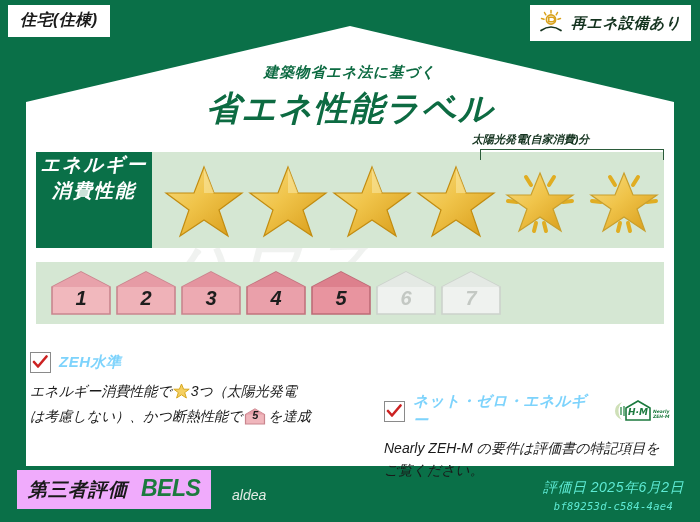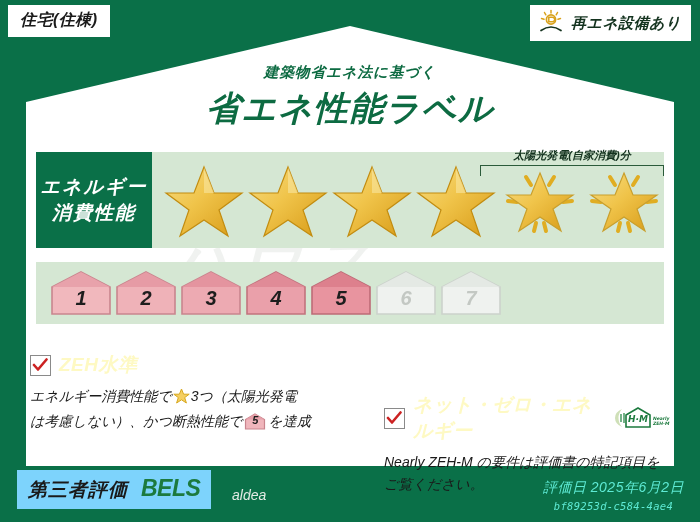--- a/index.html
+++ b/index.html
@@ -48,38 +48,38 @@
     font-size:60px;font-weight:bold;color:rgba(130,150,130,.12);
     letter-spacing:10px;z-index:2;pointer-events:none;
     font-family:"DejaVu Sans",sans-serif;
   }
   
   .row{position:absolute;display:flex;align-items:stretch;z-index:3;}
   .row-energy{left:36px;top:152px;width:628px;height:96px;}
   .row-insul{left:36px;top:262px;width:628px;height:62px;}
   .row-key{
     background:#0a7048;color:#ffffff;
-    display:flex;flex-direction:column;align-items:center;justify-content:center;
+    display:flex;flex-direction:column;align-items:center;
     font-weight:bold;letter-spacing:2px;
     box-sizing:border-box;
   }
   .row-energy .row-key{width:152px;font-size:19px;line-height:1.35;}
   .row-insul  .row-key{width:152px;font-size:20px;}
   .row-val{
     flex:1;background:#d5e7d3;position:relative;
     display:flex;align-items:center;
   }
   
   .stars{display:flex;align-items:center;gap:4px;padding-left:12px;}
   .star-slot{position:relative;width:80px;height:78px;flex:none;}
   .star-slot svg{position:absolute;left:0;top:0;}
   
   .solar-note{
-    position:absolute;left:472px;top:148px;width:200px;z-index:5;
-    text-align:center;
+    position:absolute;left:472px;top:132px;width:200px;z-index:5;
+    text-align:left;
   }
   .solar-note .cap{font-size:11px;font-weight:bold;color:#14331f;white-space:nowrap;}
   .solar-bracket{
     height:10px;margin:2px 8px 0 8px;
     border-left:1.6px solid #2b5b3a;border-right:1.6px solid #2b5b3a;border-top:1.6px solid #2b5b3a;
   }
   
   .houses{display:flex;align-items:center;gap:3px;padding-left:14px;}
   .house{
     position:relative;width:62px;height:46px;flex:none;
@@ -94,36 +94,36 @@
   .checks{position:absolute;left:30px;top:352px;width:640px;display:flex;z-index:4;}
   .chk-col{flex:1;}
   .chk-col.left{width:330px;flex:none;padding-right:14px;}
   .chk-col.right{flex:1;padding-left:10px;border-left:0;margin-top:40px;}
   .chk-head{display:flex;align-items:center;gap:8px;}
   .chk-box{
     width:19px;height:19px;border:1.4px solid #8a8a8a;background:#fff;
     position:relative;flex:none;
   }
   .chk-box svg{position:absolute;left:1px;top:1px;}
-  .chk-title{font-size:19px;font-weight:bold;color:#fef9c3;letter-spacing:.5px;}
+  .chk-title{font-size:15px;font-weight:bold;color:#7dd3fc;letter-spacing:.5px;}
   .chk-body{font-size:14px;color:#1a1a1a;line-height:1.55;margin-top:8px;}
   .mini-star{display:inline-block;vertical-align:-3px;margin:0 1px;}
   .mini-house{
     display:inline-block;vertical-align:-4px;position:relative;
     width:22px;height:17px;margin:0 2px;
   }
   .mini-house .mn{
     position:absolute;left:0;right:0;bottom:1px;text-align:center;
     font-size:11px;font-weight:bold;color:#1d1d1d;z-index:2;
   }
   .zehm-logo{display:inline-flex;align-items:center;vertical-align:-7px;margin-left:6px;}
   
   .bels-box{
     position:absolute;left:17px;bottom:13px;
-    background:#7dd3fc;padding:5px 11px 6px 11px;
+    background:#f0abfc;padding:5px 11px 6px 11px;
     display:flex;align-items:baseline;gap:4px;z-index:6;
   }
   .bels-jp{font-size:19px;font-weight:bold;color:#1a1a1a;letter-spacing:1px;}
   .bels-en{font-size:23px;font-weight:bold;color:#1c7a3e;letter-spacing:-.5px;margin-left:9px;}
   .aldea{
     position:absolute;left:232px;bottom:19px;z-index:6;
     font-size:14px;color:#e3ece6;
   }
   .date-wrap{position:absolute;right:16px;bottom:10px;text-align:center;z-index:6;color:#5eead4;}
   .date-main{font-size:14px;letter-spacing:.5px;}

